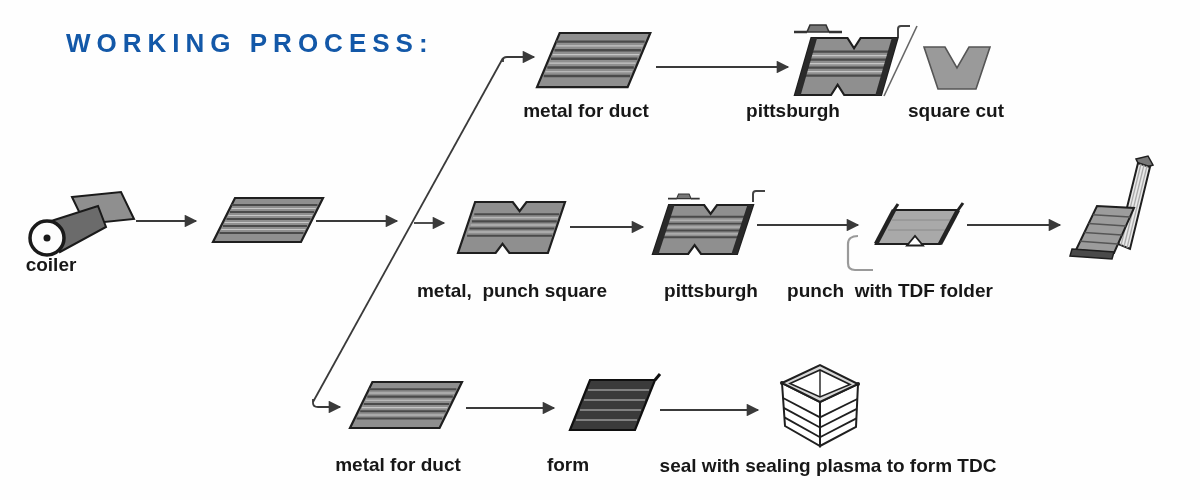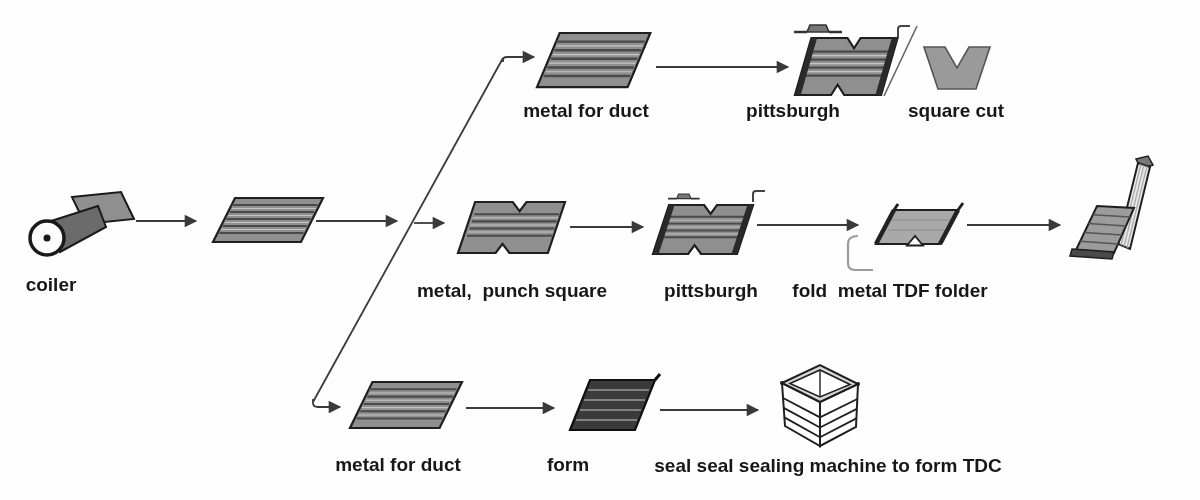--- a/index.html
+++ b/index.html
@@ -9,20 +9,21 @@
        letter-spacing:6px;color:#1358a8;white-space:pre;}
   .lbl{position:absolute;transform:translateX(-50%);font-weight:700;font-size:19px;
        color:#171717;white-space:pre;text-align:center;}
   svg{position:absolute;left:0;top:0;}
 </style>
 </head>
 <body>
 
 <div class="canvas">
 
+  <div class="ttl">WORKING PROCESS:</div>
 
   <svg width="1200" height="500" viewBox="0 0 1200 500">
     <defs>
       <marker id="ah" viewBox="0 0 10 10" refX="9" refY="5" markerWidth="9" markerHeight="7" orient="auto">
         <path d="M0,0 L10,5 L0,10 Z" fill="#3a3a3a"></path>
       </marker>
 
       <g id="grooved">
         <polygon points="22,0 110,0 88,44 0,44" fill="#8f8f8f" stroke="#1f1f1f" stroke-width="2.2" vector-effect="non-scaling-stroke"></polygon>
         <g stroke="#4a4a4a" stroke-width="2" vector-effect="non-scaling-stroke">
@@ -180,23 +181,23 @@
         <line x1="86.4" y1="57.4" x2="50" y2="76.2"></line>
       </g>
       <polygon points="12,22 50,4 88,23 50,41" fill="#d8d8d8" stroke="#1f1f1f" stroke-width="2"></polygon>
       <polygon points="20,22.5 50,9 80,23.5 50,36" fill="#ffffff" stroke="#1f1f1f" stroke-width="1.6"></polygon>
       <line x1="50" y1="9" x2="50" y2="36" stroke="#1f1f1f" stroke-width="1.4"></line>
       <circle cx="12" cy="22" r="2" fill="#1f1f1f"></circle>
       <circle cx="88" cy="23" r="2" fill="#1f1f1f"></circle>
     </g>
   </svg>
 
-  <div class="lbl" style="left:51px;top:274px">coiler</div>
+  <div class="lbl" style="left:51px;top:254px">coiler</div>
   <div class="lbl" style="left:586px;top:100px">metal for duct</div>
   <div class="lbl" style="left:793px;top:100px">pittsburgh</div>
   <div class="lbl" style="left:956px;top:100px">square cut</div>
   <div class="lbl" style="left:512px;top:280px">metal,  punch square</div>
   <div class="lbl" style="left:711px;top:280px">pittsburgh</div>
-  <div class="lbl" style="left:890px;top:280px">fold  metal TDF folder</div>
+  <div class="lbl" style="left:890px;top:280px">punch  with TDF folder</div>
   <div class="lbl" style="left:398px;top:454px">metal for duct</div>
   <div class="lbl" style="left:568px;top:454px">form</div>
-  <div class="lbl" style="left:828px;top:455px">seal seal sealing machine to form TDC</div>
+  <div class="lbl" style="left:828px;top:455px">seal with sealing plasma to form TDC</div>
 </div>
 
 </body></html>

